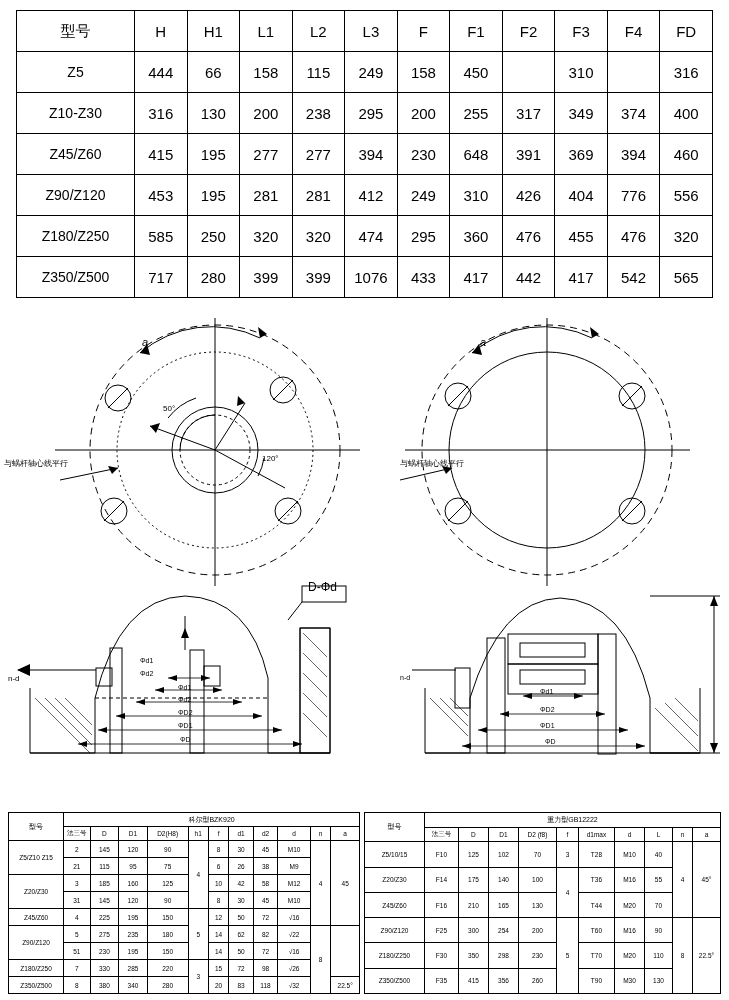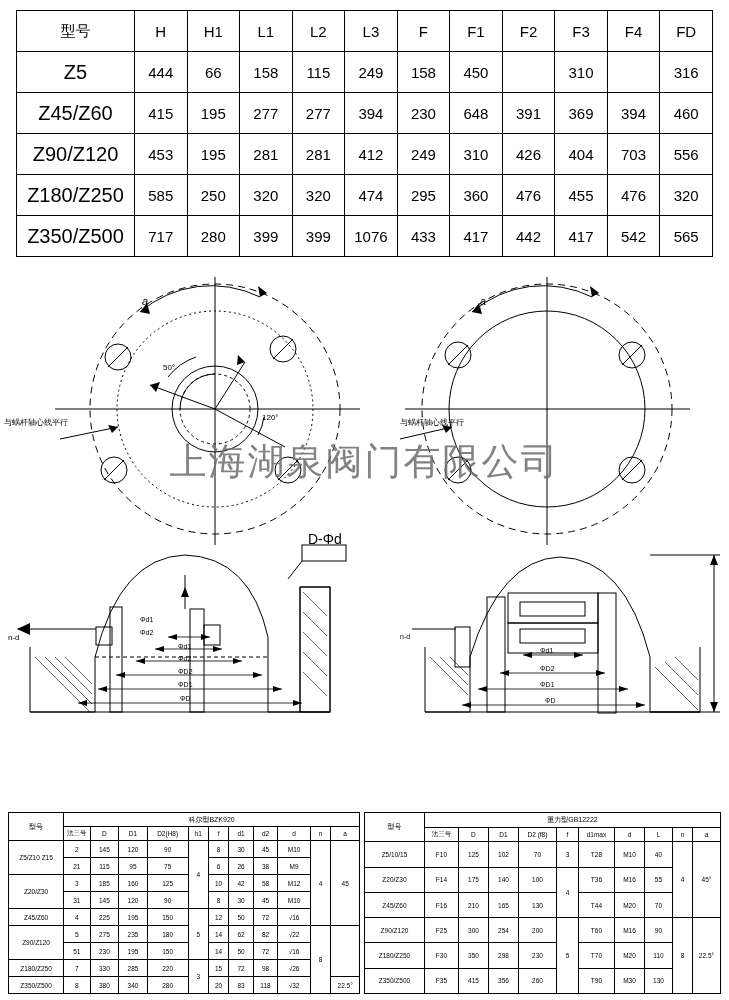--- a/index.html
+++ b/index.html
@@ -2,21 +2,21 @@
 <html><head>
 <meta charset="utf-8">
 <style>
   html,body{margin:0;padding:0;background:#ffffff;}
   body{width:729px;height:1000px;font-family:"Liberation Sans",sans-serif;color:#000;position:relative;overflow:hidden;}
 
   
   table.maintbl{border-collapse:collapse;width:697px;margin:10px auto 0 auto;table-layout:fixed;}
   table.maintbl th,table.maintbl td{border:1px solid #000;text-align:center;vertical-align:middle;height:38px;font-size:15px;}
   table.maintbl th{font-size:15px;font-weight:normal;}
-  table.maintbl td.model{font-size:20px;margin-left:38px;}
+  table.maintbl td.model{font-size:14px;margin-left:38px;}
   table.maintbl col.c0{width:118px;}
 
   
   .drawings{position:relative;width:729px;height:520px;}
   .drawings svg{position:absolute;left:0;top:0;}
 
   .watermark{
     position:absolute;left:0;top:180px;width:729px;text-align:center;
     font-family:"DejaVu Sans",sans-serif;font-size:37px;color:#6d6d6d;
     letter-spacing:2px;opacity:.85;white-space:nowrap;
@@ -76,20 +76,34 @@
       <td>115</td>
       <td>249</td>
       <td>158</td>
       <td>450</td>
       <td></td>
       <td>310</td>
       <td></td>
       <td>316</td>
     </tr>
     <tr>
+      <td class="model">Z10-Z30</td>
+      <td>316</td>
+      <td>130</td>
+      <td>200</td>
+      <td>238</td>
+      <td>295</td>
+      <td>200</td>
+      <td>255</td>
+      <td>317</td>
+      <td>349</td>
+      <td>374</td>
+      <td>400</td>
+    </tr>
+    <tr>
       <td class="model">Z45/Z60</td>
       <td>415</td>
       <td>195</td>
       <td>277</td>
       <td>277</td>
       <td>394</td>
       <td>230</td>
       <td>648</td>
       <td>391</td>
       <td>369</td>
@@ -100,21 +114,21 @@
       <td class="model">Z90/Z120</td>
       <td>453</td>
       <td>195</td>
       <td>281</td>
       <td>281</td>
       <td>412</td>
       <td>249</td>
       <td>310</td>
       <td>426</td>
       <td>404</td>
-      <td>703</td>
+      <td>776</td>
       <td>556</td>
     </tr>
     <tr>
       <td class="model">Z180/Z250</td>
       <td>585</td>
       <td>250</td>
       <td>320</td>
       <td>320</td>
       <td>474</td>
       <td>295</td>
@@ -306,34 +320,33 @@
       <text x="480" y="48" font-size="11" font-style="italic">a</text>
       <text x="163" y="113" font-size="8">50°</text>
       <text x="262" y="163" font-size="8">120°</text>
       <text x="140" y="365" font-size="7">Φd1</text>
       <text x="140" y="378" font-size="7">Φd2</text>
     </g>
   </svg>
 
   <div style="position:absolute;left:4px;top:160px;font-size:8px;">与蜗杆轴心线平行</div>
   <div style="position:absolute;left:400px;top:160px;font-size:8px;">与蜗杆轴心线平行</div>
-  <div style="position:absolute;left:308px;top:274px;font-size:14px;">D-Φd</div>
+  <div style="position:absolute;left:308px;top:282px;font-size:12px;">D-Φd</div>
   <div style="position:absolute;left:8px;top:376px;font-size:8px;">n-d</div>
   <div style="position:absolute;left:400px;top:376px;font-size:7px;">n-d</div>
   <div style="position:absolute;left:178px;top:386px;font-size:7px;">Φd1</div>
   <div style="position:absolute;left:178px;top:398px;font-size:7px;">Φd2</div>
   <div style="position:absolute;left:178px;top:411px;font-size:7px;">ΦD2</div>
   <div style="position:absolute;left:178px;top:424px;font-size:7px;">ΦD1</div>
   <div style="position:absolute;left:180px;top:438px;font-size:7px;">ΦD</div>
   <div style="position:absolute;left:540px;top:390px;font-size:7px;">Φd1</div>
   <div style="position:absolute;left:540px;top:408px;font-size:7px;">ΦD2</div>
   <div style="position:absolute;left:540px;top:424px;font-size:7px;">ΦD1</div>
   <div style="position:absolute;left:545px;top:440px;font-size:7px;">ΦD</div>
 
-  <div class="watermark">上海湖泉阀门有限公司</div>
 </div>
 
 <div class="bottomwrap">
 
   <table class="btl btlleft">
     <colgroup>
         <col style="width:54px">
         <col style="width:26px">
         <col style="width:28px">
         <col style="width:28px">

